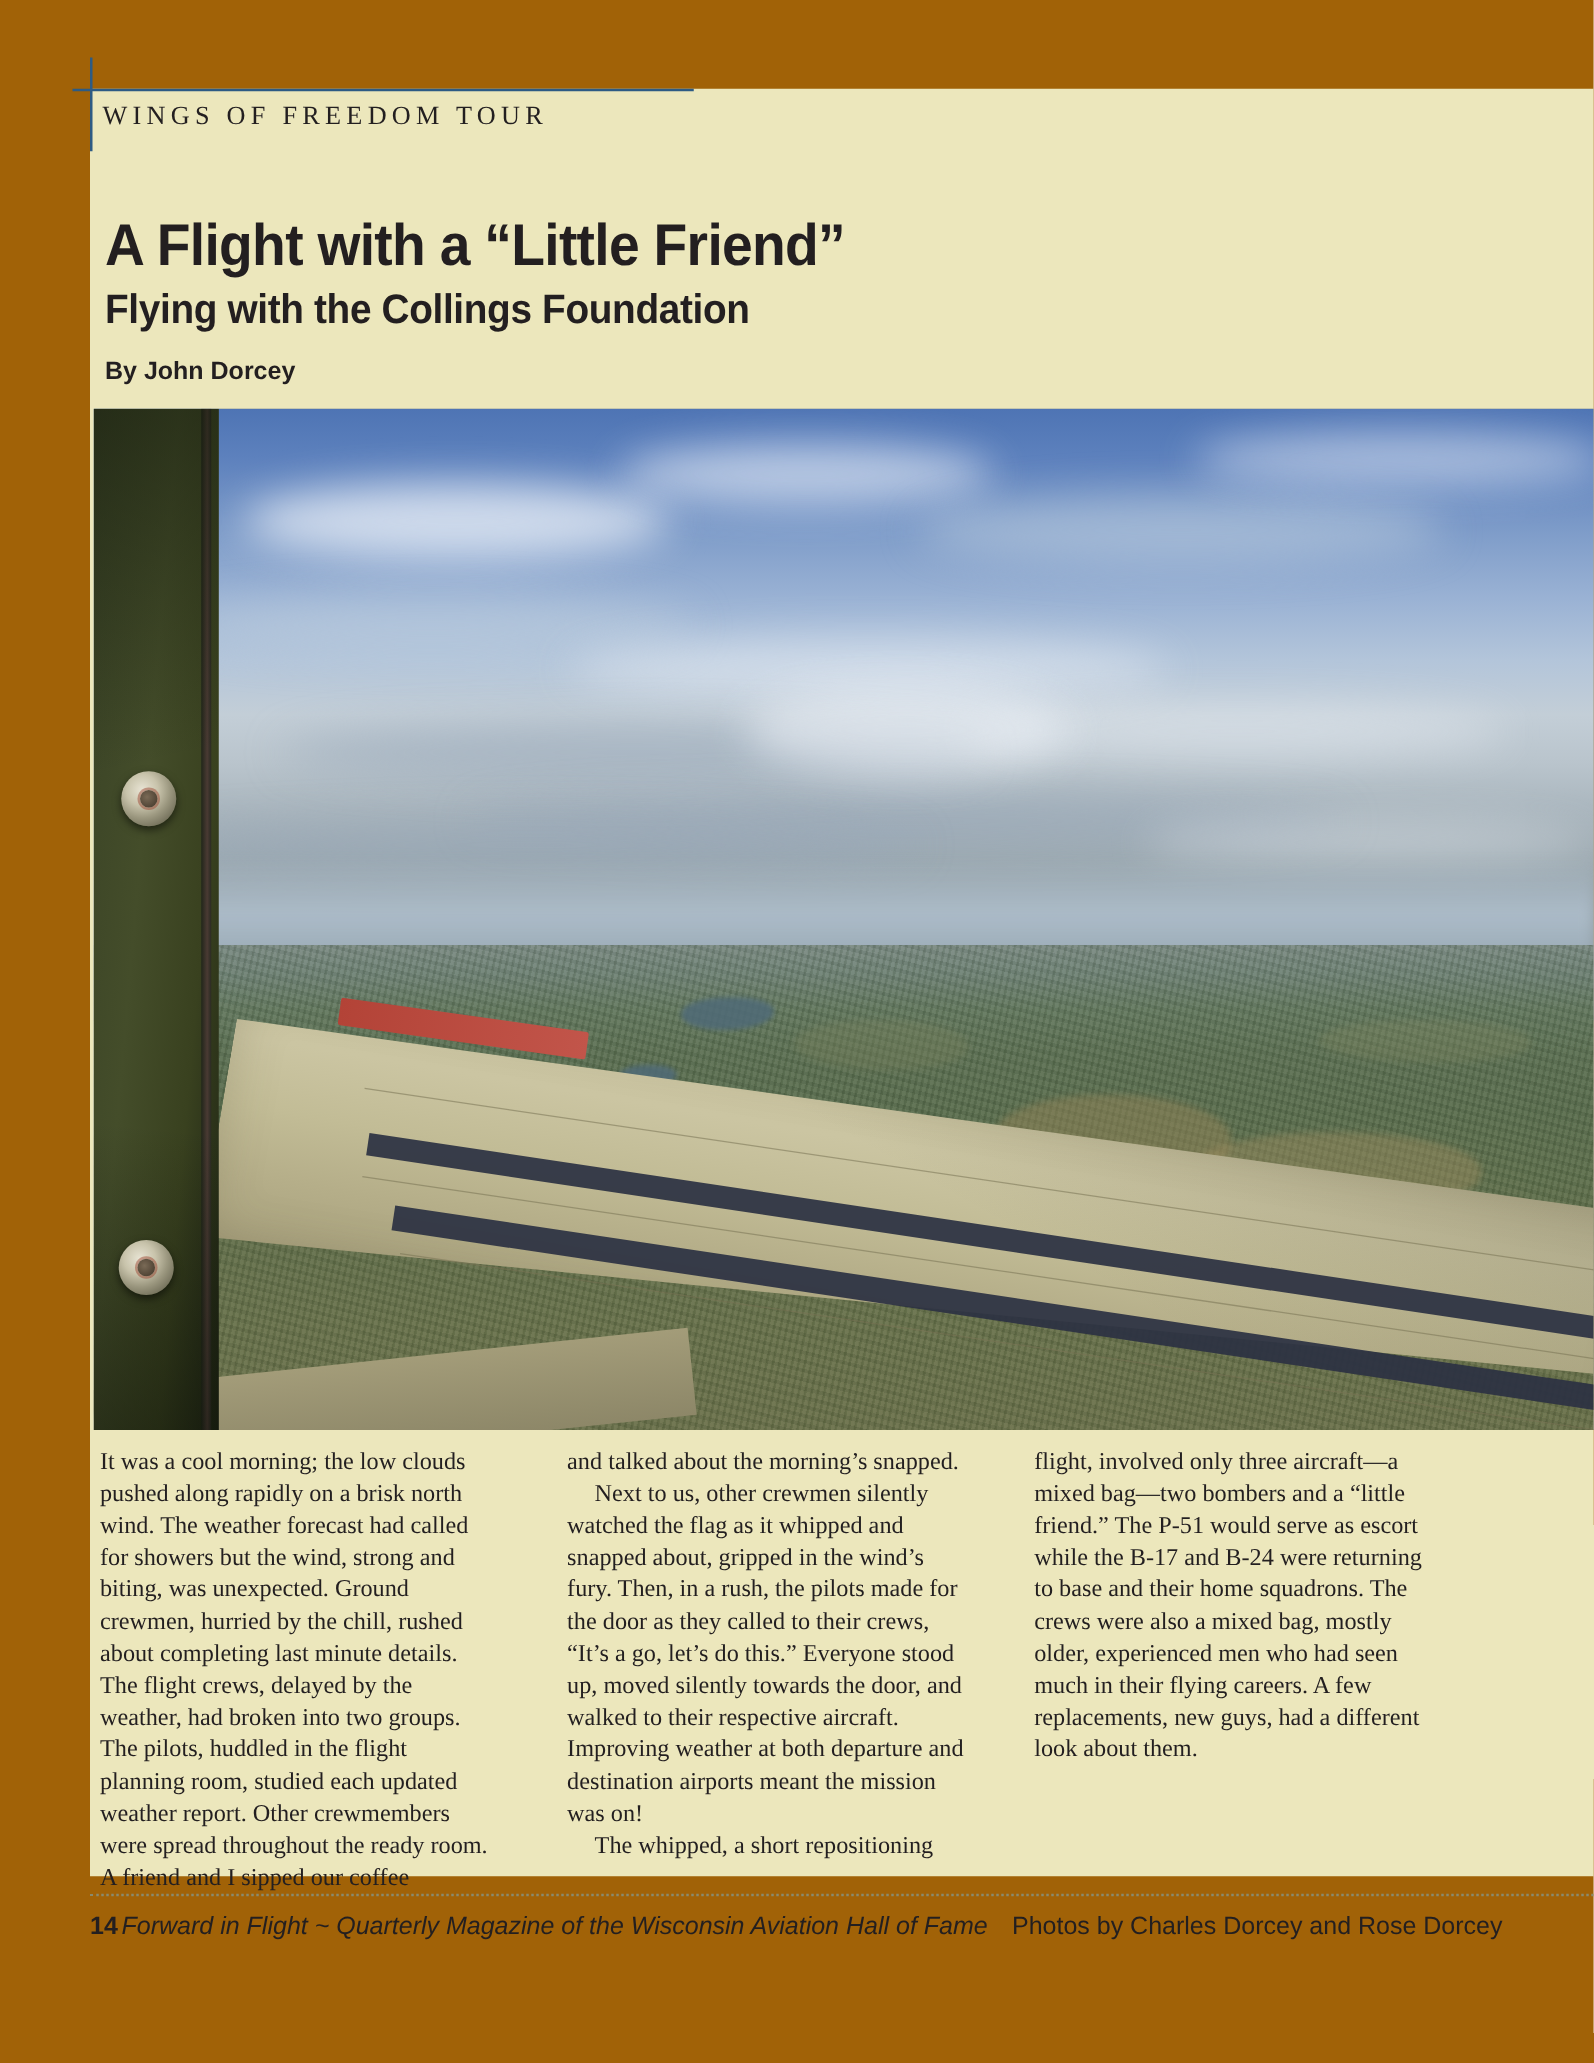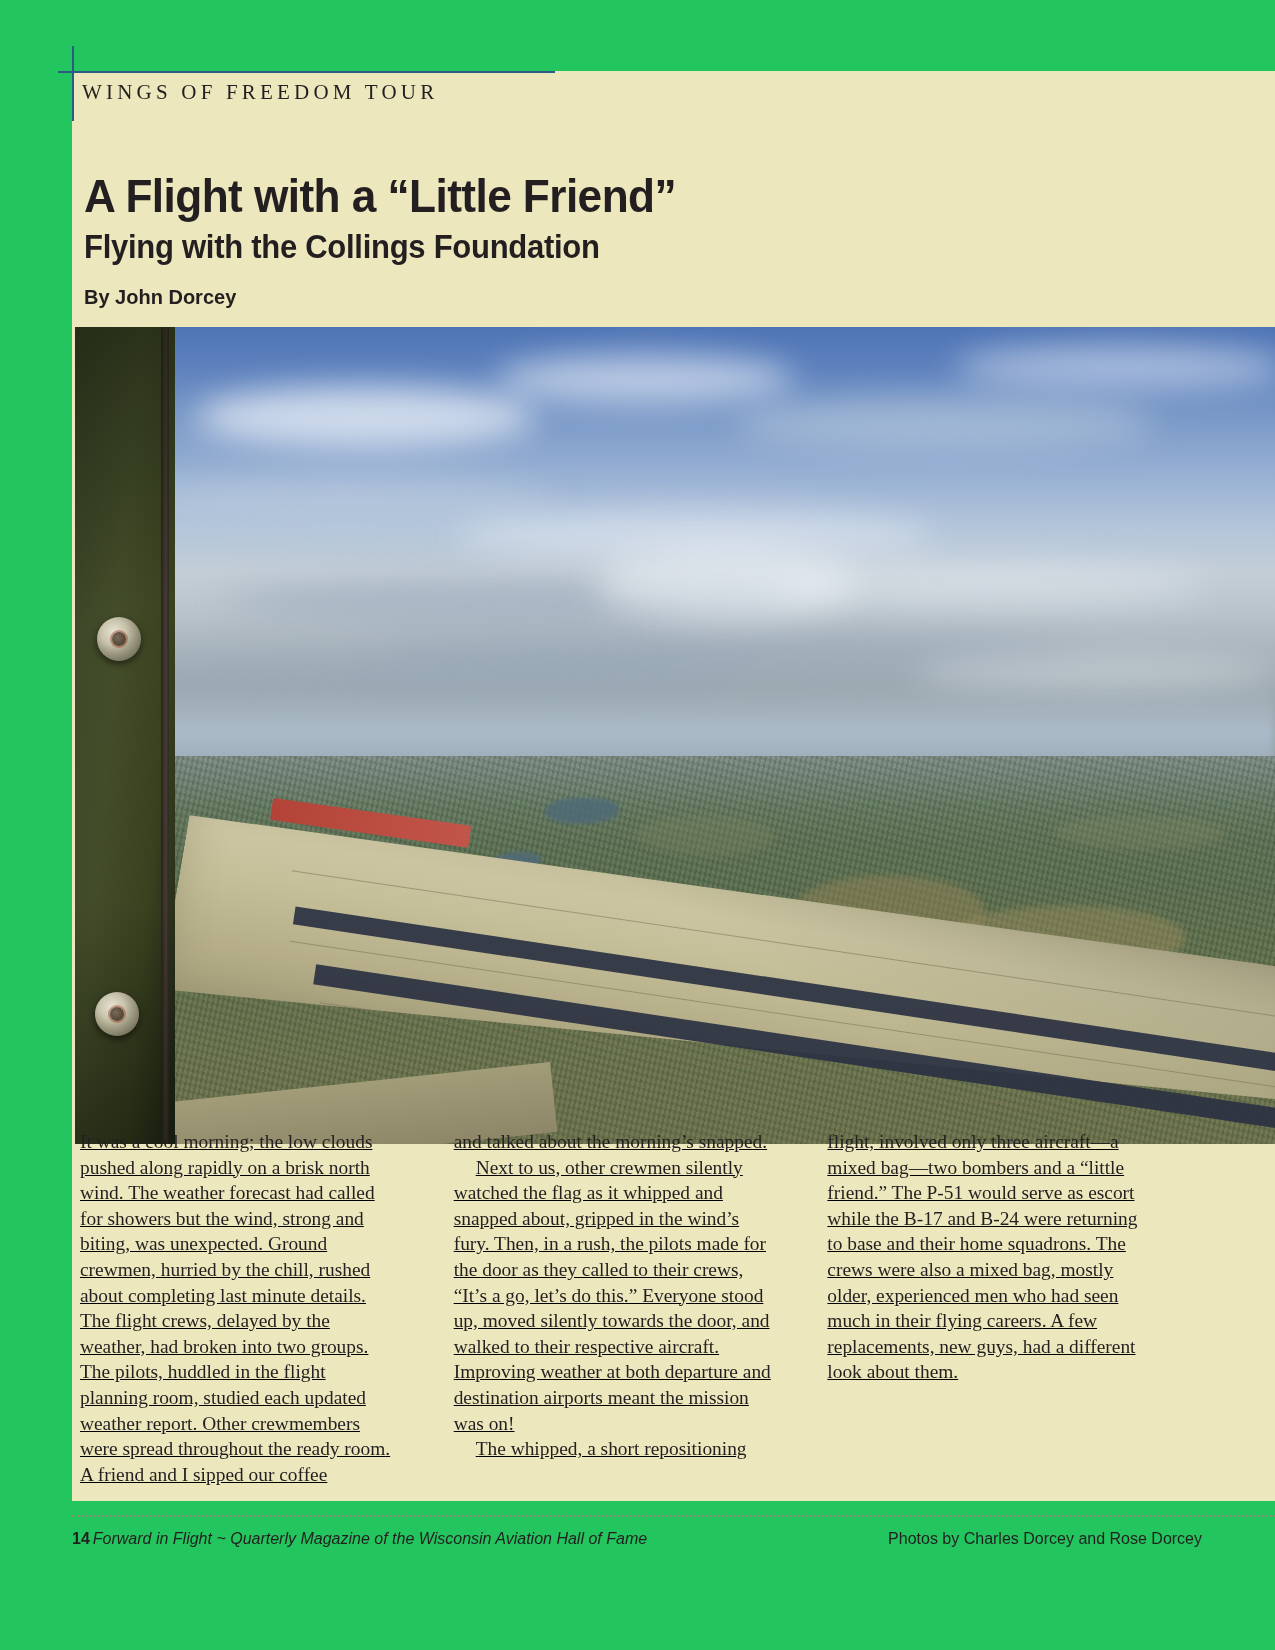--- a/index.html
+++ b/index.html
@@ -13,21 +13,21 @@
     height: 1650px;
     font-family: "Liberation Serif", serif;
     -webkit-font-smoothing: antialiased;
   }
 
   
   .page {
     position: relative;
     width: 1275px;
     height: 1650px;
-    background: #22c55e;
+    background: #a16207;
     overflow: hidden;
   }
 
   
   .cream-field {
     position: absolute;
     left: 72px;
     top: 71px;
     width: 1203px;
     height: 1430px;
@@ -379,26 +379,25 @@
     font-size: 9px;
     color: #3c3c3c;
     letter-spacing: -0.3px;
     opacity: .8;
   }
 
   
   .columns {
     position: absolute;
     left: 80px;
-    top: 1129px;
+    top: 1157px;
     width: 1065px;
     height: 322px;
     display: flex;
     gap: 56px;
-    text-decoration: underline;
   }
   .col {
     width: 328px;
     font-family: "Liberation Serif", serif;
     font-size: 19.4px;
     line-height: 25.6px;
     color: #231f20;
     text-align: left;
     hyphens: none;
   }
@@ -416,21 +415,21 @@
   }
   .footer {
     position: absolute;
     left: 72px;
     top: 1530px;
     width: 1130px;
     display: flex;
     justify-content: space-between;
     align-items: baseline;
     font-family: "Liberation Sans", sans-serif;
-    font-size: 16px;
+    font-size: 20px;
     color: #231f20;
   }
   .footer-left { font-style: italic; white-space: nowrap; }
   .footer-left .pagenum {
     font-style: normal;
     font-weight: bold;
     margin-right: 3px;
   }
   .footer-right { font-style: normal; white-space: nowrap; }
 </style>

